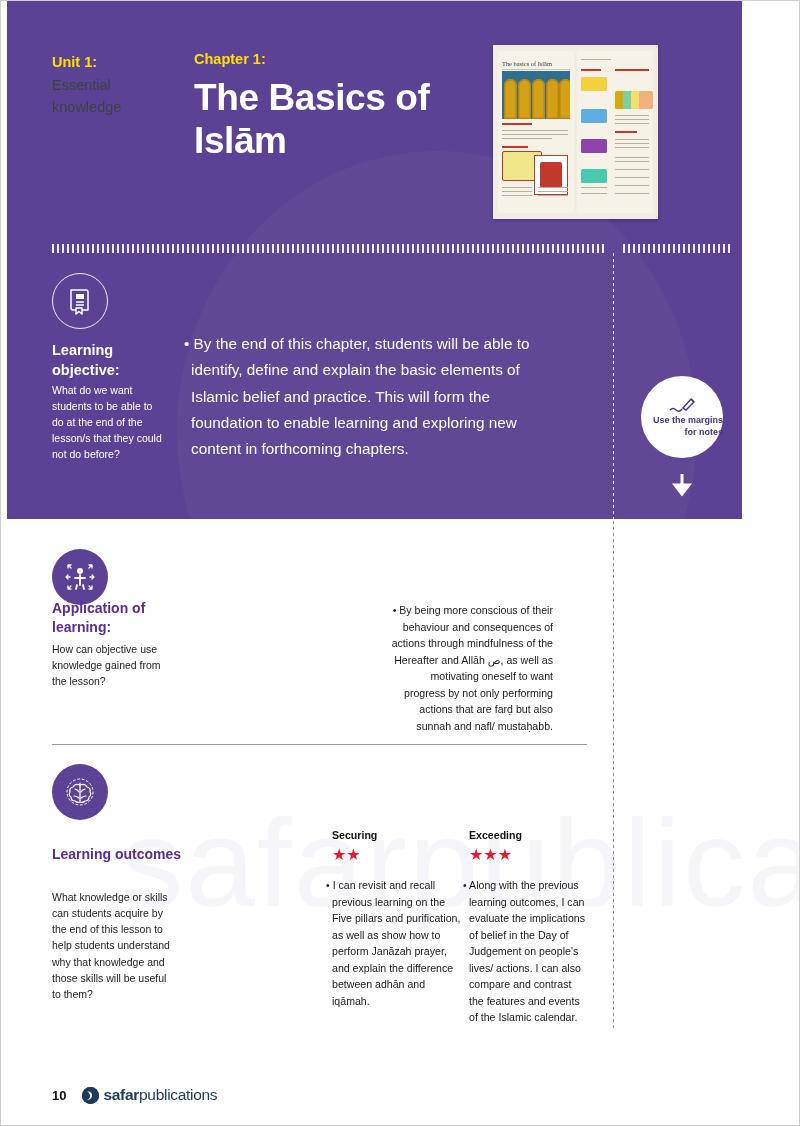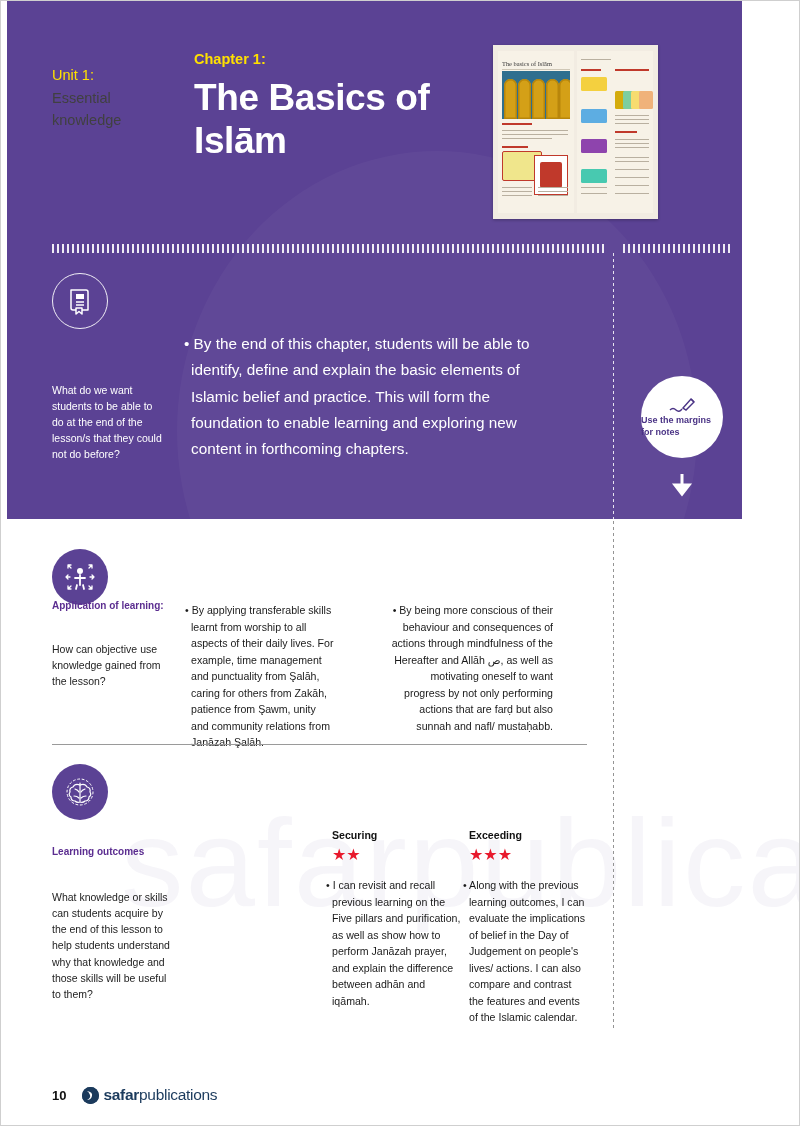--- a/index.html
+++ b/index.html
@@ -76,23 +76,23 @@
     height: 510px;
     background-image: linear-gradient(to bottom,
        rgba(130,130,130,.85) 0 3px, rgba(0,0,0,0) 3px 6px);
   }
 
   
   .unit-block { position: absolute; left: 51px; top: 48px; width: 120px; z-index: 3; }
   .unit-label {
     color: #ffe000;
     font-size: 14.5px;
-    font-weight: normal;
+    font-weight: bold;
     line-height: 1.5;
-    margin: 16px 0 1px 0;
+    margin: 3px 0 1px 0;
   }
   .unit-desc {
     color: #404040;
     font-size: 14.5px;
     font-weight: 400;
     line-height: 1.5;
     margin: 0;
   }
 
   .chap-block { position: absolute; left: 193px; top: 48px; width: 290px; z-index: 3; }
@@ -183,34 +183,34 @@
     z-index: 5;
     display: flex; flex-direction: column;
     align-items: center; justify-content: center;
     box-shadow: 0 0 0 0 rgba(0,0,0,0);
   }
   .notes-badge .txt {
     color: #4a3385;
     font-size: 9px;
     font-weight: bold;
     line-height: 1.3;
-    text-align: left;
+    text-align: right;
     margin-top: 2px;
   }
   .arrow-down {
     position: absolute;
     left: 668px; top: 471px;
     width: 26px; height: 26px;
     z-index: 5;
   }
 
   
   .sec-head {
     position: absolute; z-index: 3;
-    color: #5b2d90; font-size: 10px; font-weight: bold;
+    color: #5b2d90; font-size: 14px; font-weight: bold;
     line-height: 1.36; margin: 0; width: 135px;
   }
   .sec-sub {
     position: absolute; z-index: 3;
     color: #222222; font-size: 10.5px; font-weight: 400;
     line-height: 1.54; margin: 0; width: 125px;
   }
   .col-body {
     position: absolute; z-index: 3;
     color: #1a1a1a; font-size: 10.6px; font-weight: 400;
@@ -370,20 +370,21 @@
   <div class="vrule dark"></div>
 
   <div class="icon-outline lo-icon">
     <svg width="30" height="30" viewBox="0 0 30 30" fill="none" stroke="#ffffff" stroke-width="1.5" stroke-linejoin="round">
       <path d="M6 4 h15 a2 2 0 0 1 2 2 v18 h-15 a2 2 0 0 1 -2 -2 z"></path>
       <rect x="11" y="8" width="8" height="5" fill="#ffffff" stroke="none"></rect>
       <path d="M11 16 h8 M11 19 h8"></path>
       <path d="M11 22 v6 l3 -2.5 l3 2.5 v-6 z" fill="#5b4294"></path>
     </svg>
   </div>
+  <p class="lo-head">Learning objective:</p>
   <p class="lo-sub">What do we want students to be able to do at the end of the lesson/s that they could not do before?</p>
   <p class="lo-body">• By the end of this chapter, students will be able to identify, define and explain the basic elements of Islamic belief and practice. This will form the foundation to enable learning and exploring new content in forthcoming chapters.</p>
 
   <div class="notes-badge">
     <svg width="30" height="17" viewBox="0 0 30 17" fill="none">
       <path d="M16 12 L24 3 L27 6 L19 14 Z" stroke="#4a3385" stroke-width="1.4" fill="none"></path>
       <path d="M24 3 L27 6" stroke="#4a3385" stroke-width="1.4"></path>
       <path d="M3 14 q3 -3 6 0 q3 3 6 -1" stroke="#4a3385" stroke-width="1.4" fill="none"></path>
     </svg>
     <div class="txt">Use the margins for notes</div>
@@ -399,21 +400,20 @@
       <path d="M8 8 l-3 -3 M5 5 h3 M5 5 v3"></path>
       <path d="M26 8 l3 -3 M29 5 h-3 M29 5 v3"></path>
       <path d="M7 17 h-4 M3 17 l2 -2 M3 17 l2 2"></path>
       <path d="M27 17 h4 M31 17 l-2 -2 M31 17 l-2 2"></path>
       <path d="M8 26 l-3 3 M5 29 h3 M5 29 v-3"></path>
       <path d="M26 26 l3 3 M29 29 h-3 M29 29 v-3"></path>
     </svg>
   </div>
   <p class="sec-head al-head">Application of learning:</p>
   <p class="sec-sub  al-sub">How can objective use knowledge gained from the lesson?</p>
-  <p class="col-body al-c1">•  By applying transferable skills learnt from worship to all aspects of their daily lives. For example, time management and punctuality from Şalāh, caring for others from Zakāh, patience from Şawm, unity and community relations from Janāzah Şalāh.</p>
   <p class="col-body al-c2">•  By being more conscious of their behaviour and consequences of actions through mindfulness of the Hereafter and Allāh ص, as well as motivating oneself to want progress by not only performing actions that are farḍ but also sunnah and nafl/ mustaḥabb.</p>
 
   <div class="rule"></div>
 
   <div class="icon-filled lr-icon">
     <svg width="36" height="36" viewBox="0 0 36 36" fill="none" stroke="#ffffff" stroke-width="1.2" stroke-linecap="round">
       <circle cx="18" cy="18" r="13" stroke-dasharray="2 2.5" stroke-width="1"></circle>
       <path d="M18 9 v18"></path>
       <path d="M18 11 q-5 -2 -7 2 q-4 1 -3 5 q-2 3 1 5 q0 4 4 4 q2 2 5 1"></path>
       <path d="M18 11 q5 -2 7 2 q4 1 3 5 q2 3 -1 5 q0 4 -4 4 q-2 2 -5 1"></path>

